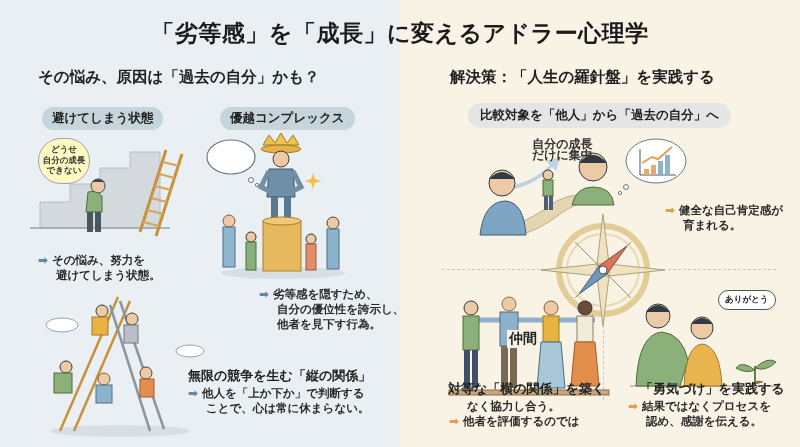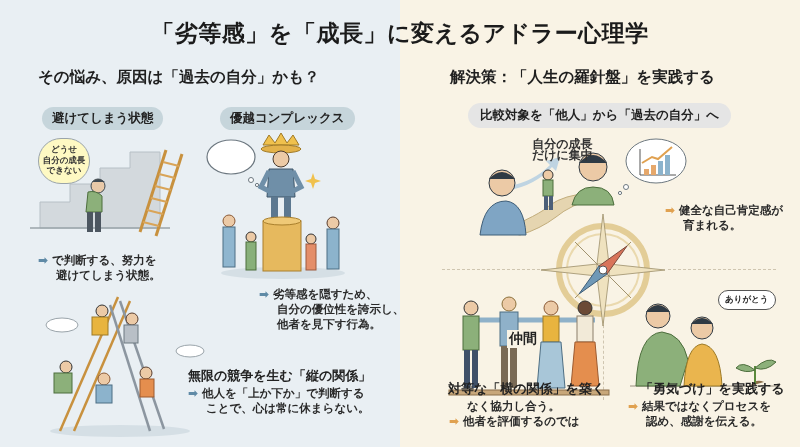--- a/index.html
+++ b/index.html
@@ -61,21 +61,21 @@
   <div class="abs" style="left:8px; top:-2px; width:52px; height:46px; background:#fef9c3; border:1.5px solid #9aa4aa; border-radius:26px; padding-top:5px;">
     <div class="small-label" style="font-size:8.5px; line-height:10.5px;">
       <span class="line" style="display:block;">どうせ</span>
       <span class="line" style="display:block;">自分の成長</span>
       <span class="line" style="display:block;">できない</span>
     </div>
   </div>
 </div>
 
 <div class="abs desc" style="left:38px; top:253px;">
-  <span class="line"><span class="arrow blue">➡</span><span>で判断する、努力を</span></span>
+  <span class="line"><span class="arrow blue">➡</span><span>その悩み、努力を</span></span>
   <span class="line" style="padding-left:18px;">避けてしまう状態。</span>
 </div>
 
 <div class="abs pill blue" style="left:220px; top:107px;">優越コンプレックス</div>
 
 <div class="abs" style="left:205px; top:135px; width:150px; height:145px;">
   <svg width="150" height="145" viewBox="0 0 150 145">
     <ellipse cx="78" cy="138" rx="62" ry="6" fill="#d5dfe5"></ellipse>
 
     <ellipse cx="26" cy="22" rx="24" ry="17" fill="#fff" stroke="#6d7880" stroke-width="1.2"></ellipse>

